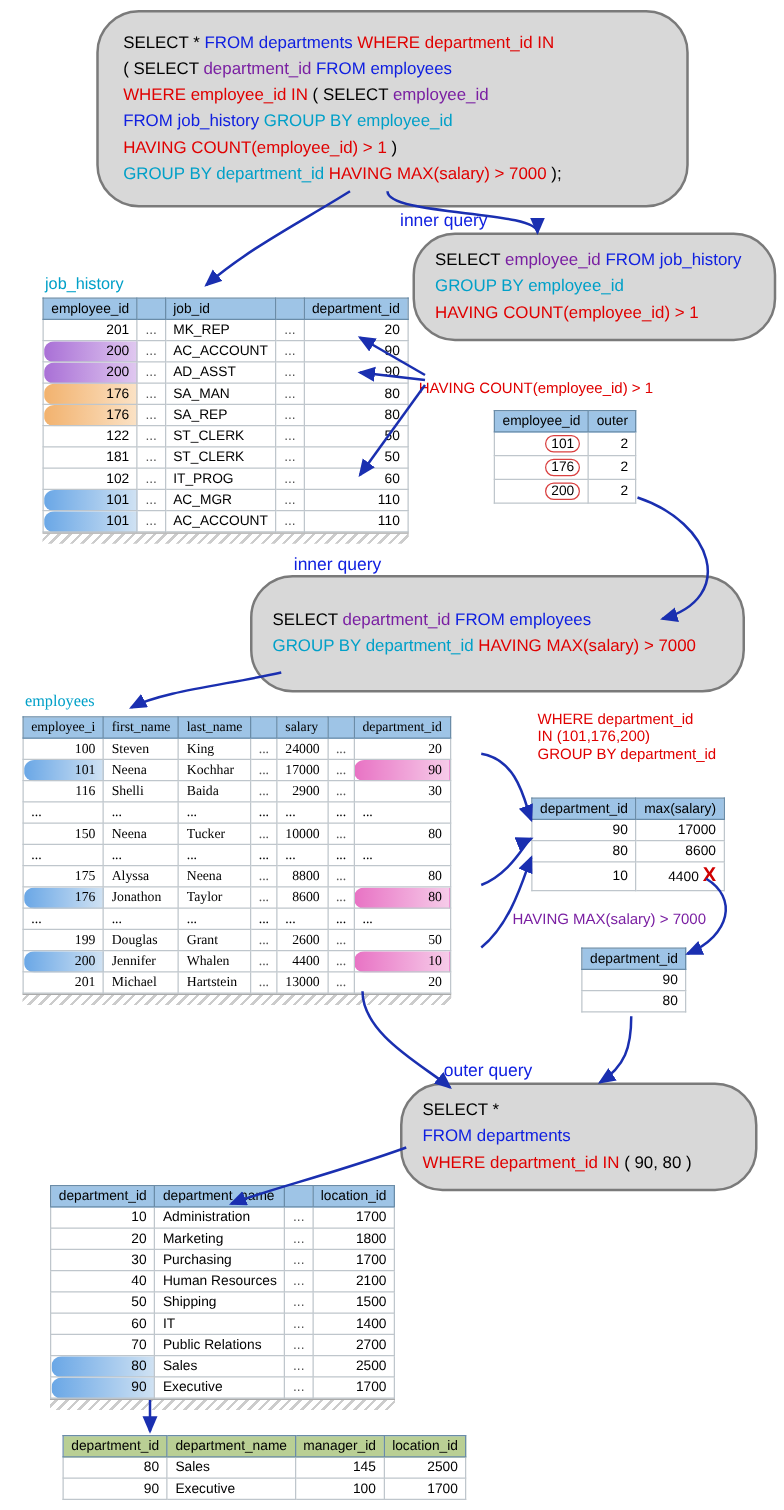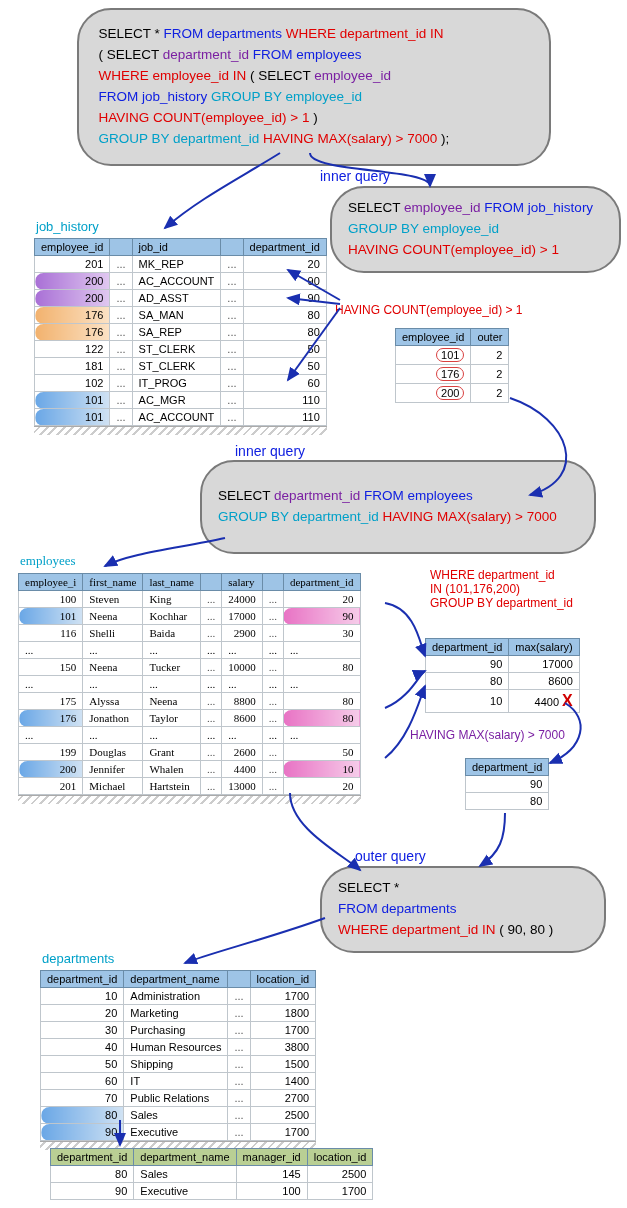--- a/index.html
+++ b/index.html
@@ -395,21 +395,20 @@
 
   <div class="annot-blue" style="position:absolute; left:345px; top:840px;">outer query</div>
 
   <div class="querybox" style="width:250px; position:absolute; left:310px; top:858px; padding:10px 16px;">
     <div><span class="tok-bk">SELECT *</span></div>
     <div><span class="tok-kw">FROM departments</span></div>
     <div><span class="tok-fn">WHERE department_id IN </span><span class="tok-bk">( 90, 80 )</span></div>
   </div>
 
   <div style="position:absolute; left:30px; top:940px;">
-    <div class="tbl-title">departments</div>
     <div class="torn-wrap">
       <table class="data" id="tbl-dept">
           <tbody>
             <tr>
               <th>department_id</th>
               <th>department_name</th>
               <th></th>
               <th>location_id</th>
             </tr>
             <tr>
@@ -427,21 +426,21 @@
             <tr>
               <td class="num ">30</td>
               <td>Purchasing</td>
               <td class="dot"></td>
               <td class="num">1700</td>
             </tr>
             <tr>
               <td class="num ">40</td>
               <td>Human Resources</td>
               <td class="dot"></td>
-              <td class="num">3800</td>
+              <td class="num">2100</td>
             </tr>
             <tr>
               <td class="num ">50</td>
               <td>Shipping</td>
               <td class="dot"></td>
               <td class="num">1500</td>
             </tr>
             <tr>
               <td class="num ">60</td>
               <td>IT</td>

